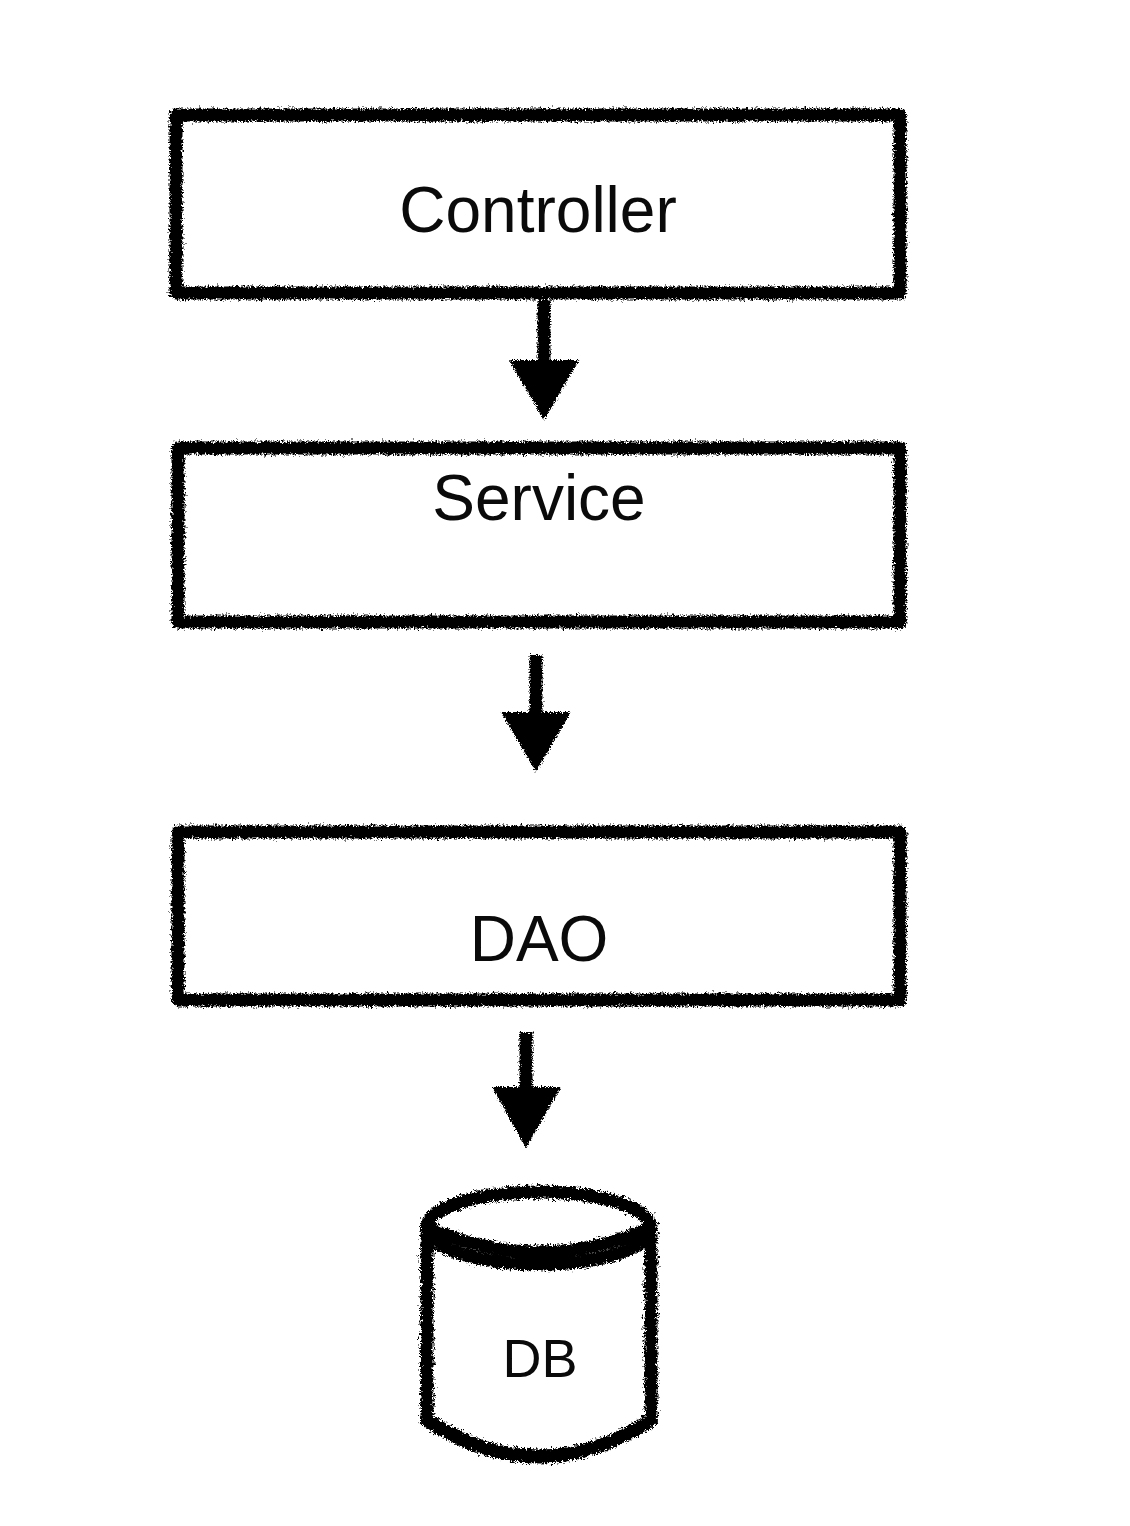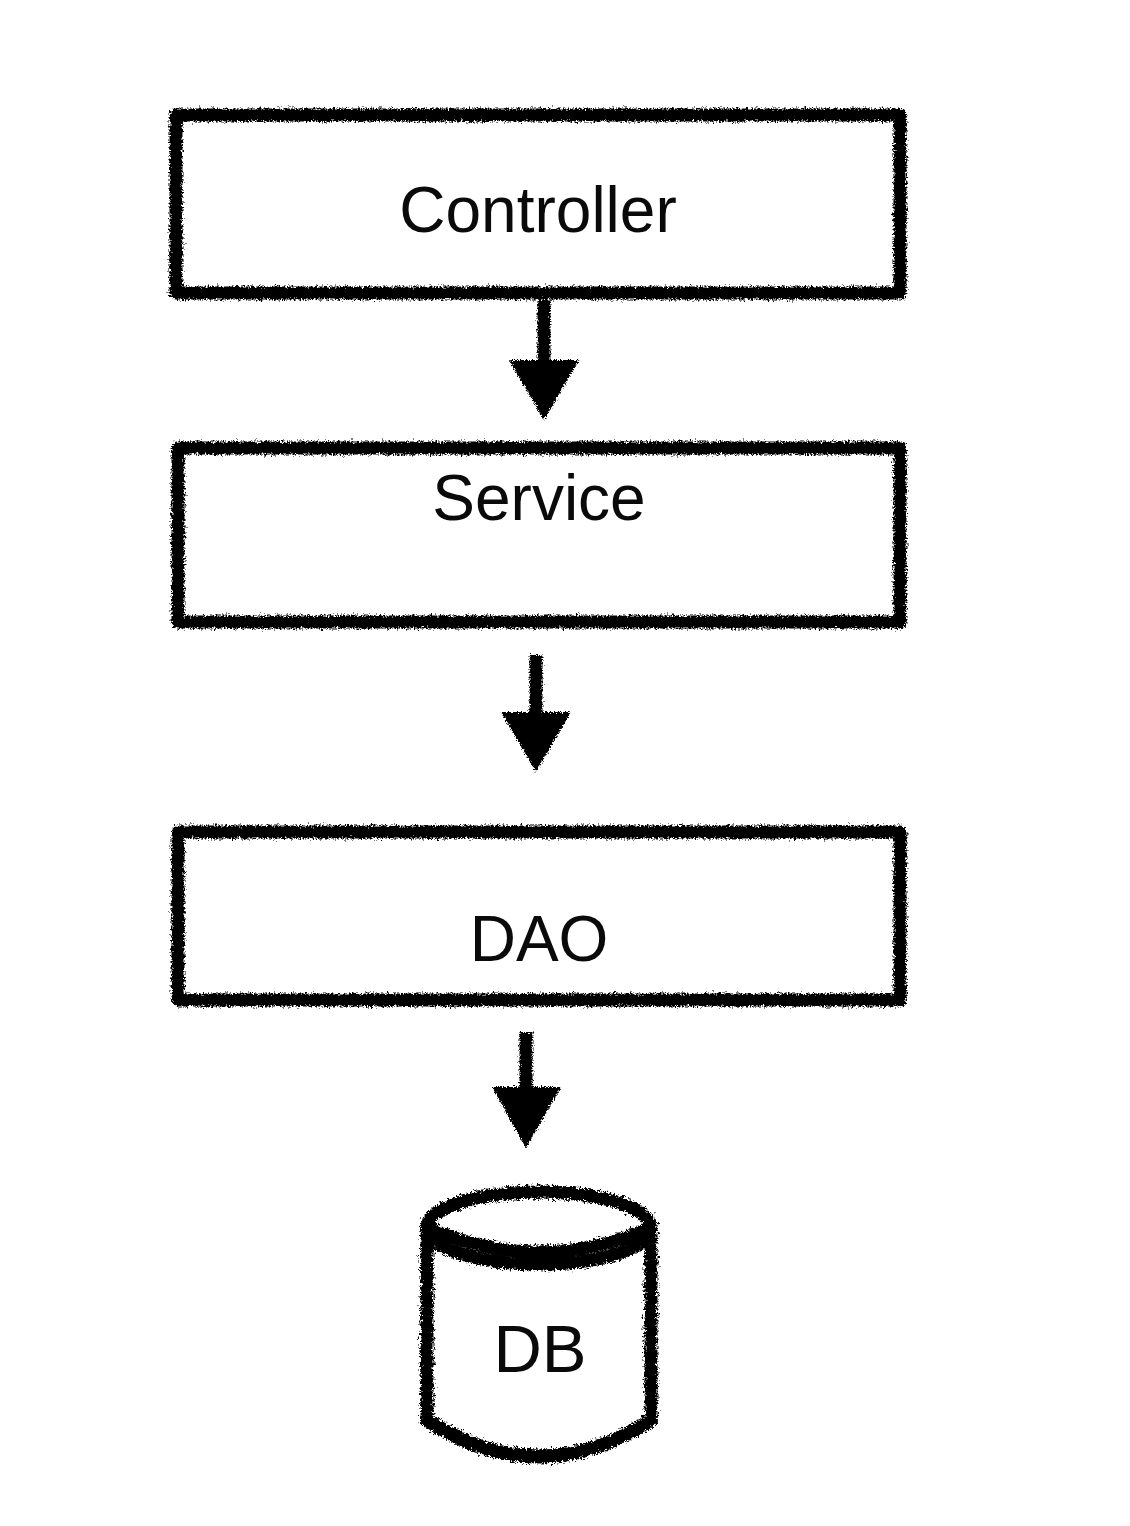--- a/index.html
+++ b/index.html
@@ -33,21 +33,22 @@
     white-space: nowrap;
     user-select: none;
     line-height: 1;
   }
 
   .box-label {
     font-size: 64px;
   }
 
   .db-label {
-    font-size: 67px;
+    font-size: 54px;
+    margin-top: 16px;
   }
 
   
   #label-controller { left: 176px; top: 178px;  width: 724px; }
   #label-service    { left: 178px; top: 466px;  width: 722px; }
   #label-dao        { left: 178px; top: 898px;  width: 722px; margin-top: 9px; }
   #label-db         { left: 424px; top: 1315px; width: 232px; }
 
   svg { display: block; }
 </style>

